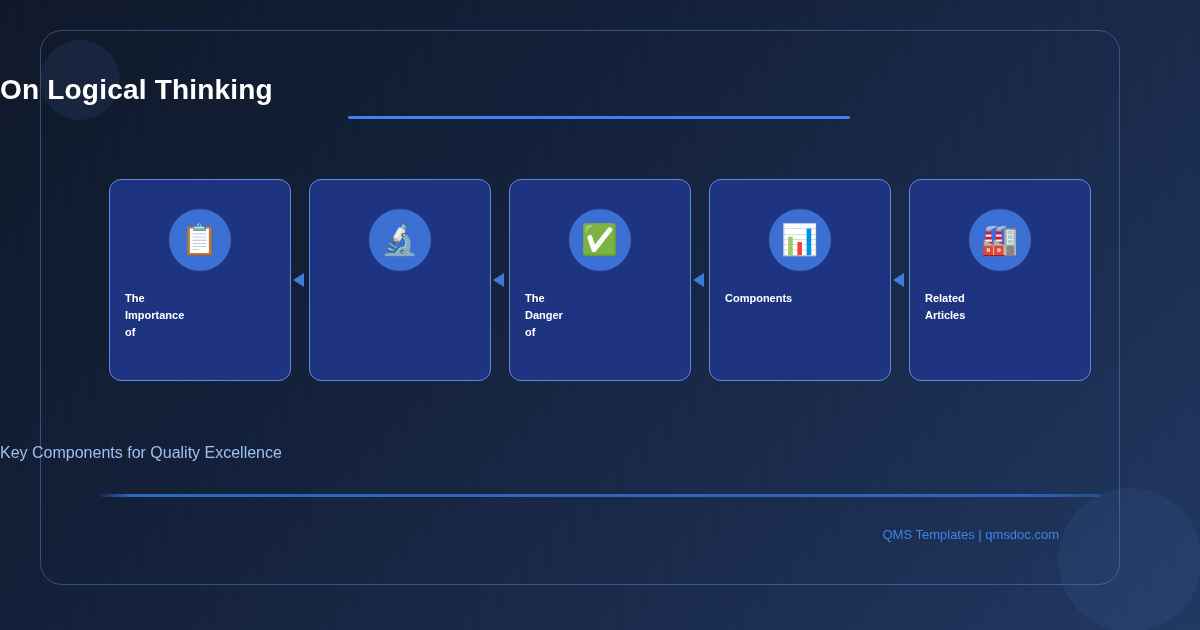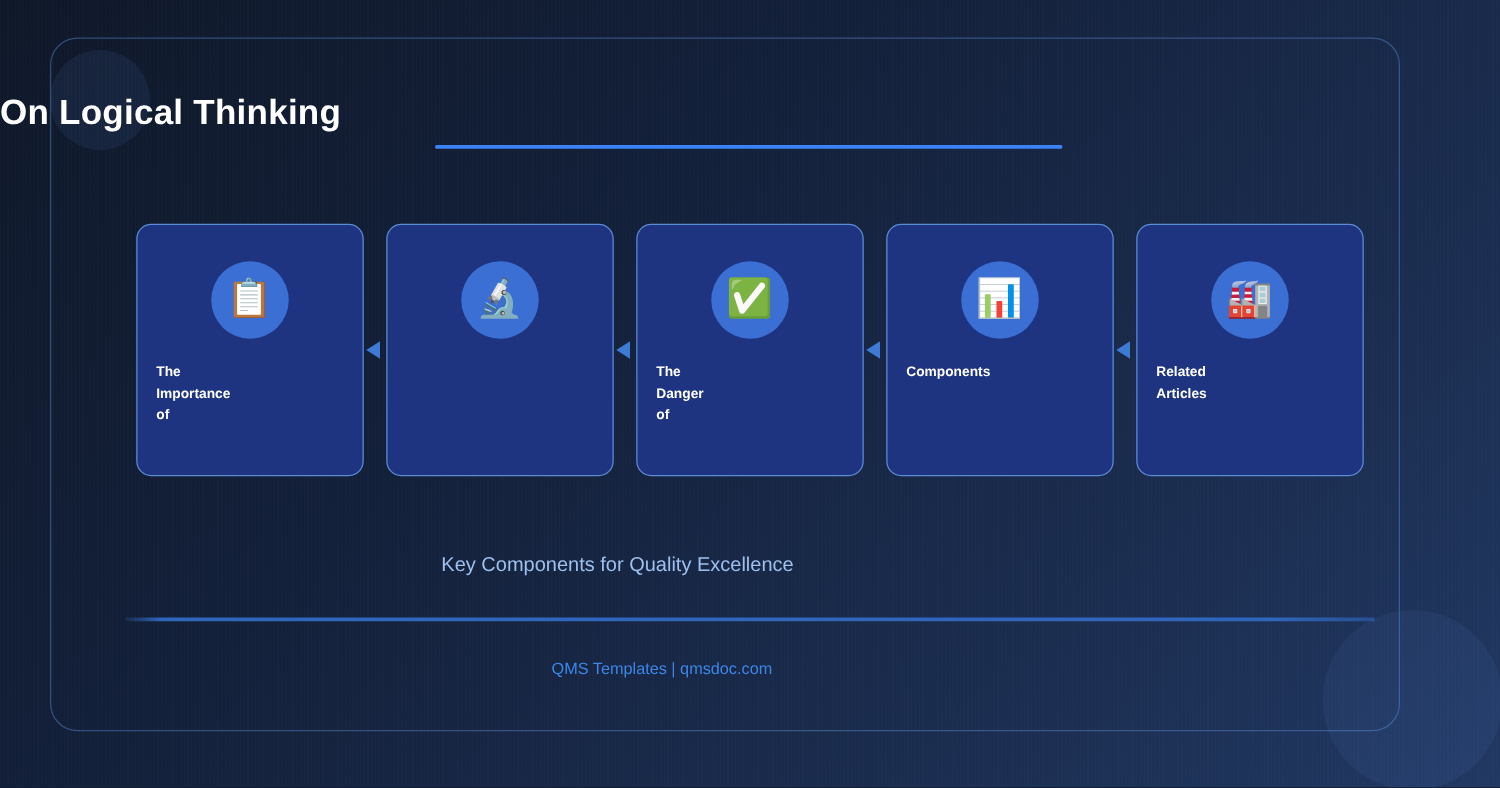--- a/index.html
+++ b/index.html
@@ -133,39 +133,39 @@
     width:0; height:0;
     border-top:7px solid transparent;
     border-bottom:7px solid transparent;
     border-right:11px solid #3d7bd4;
   }
 
   
   #subtitle {
     position:absolute;
     left:0; top:444px; width:988px;
-    text-align:center;
+    text-align:left;
     color:#9dc0ee;
     font-size:16px;
   }
 
   
   #divider {
     position:absolute;
     left:100px; top:494px;
     width:1000px; height:3px;
     background:linear-gradient(90deg, rgba(59,130,246,0.10) 0%, #2f66bb 3%, #2f66bb 92%, rgba(59,130,246,0.35) 100%);
     border-radius:2px;
   }
 
   
   #footer {
     position:absolute;
     left:0; top:527px; width:1059px;
-    text-align:center;
+    text-align:right;
     color:#3d86e8;
     font-size:13px;
   }
 </style>
 </head>
 <body>
 
 <div id="canvas">
 
   <div id="texture"></div>

